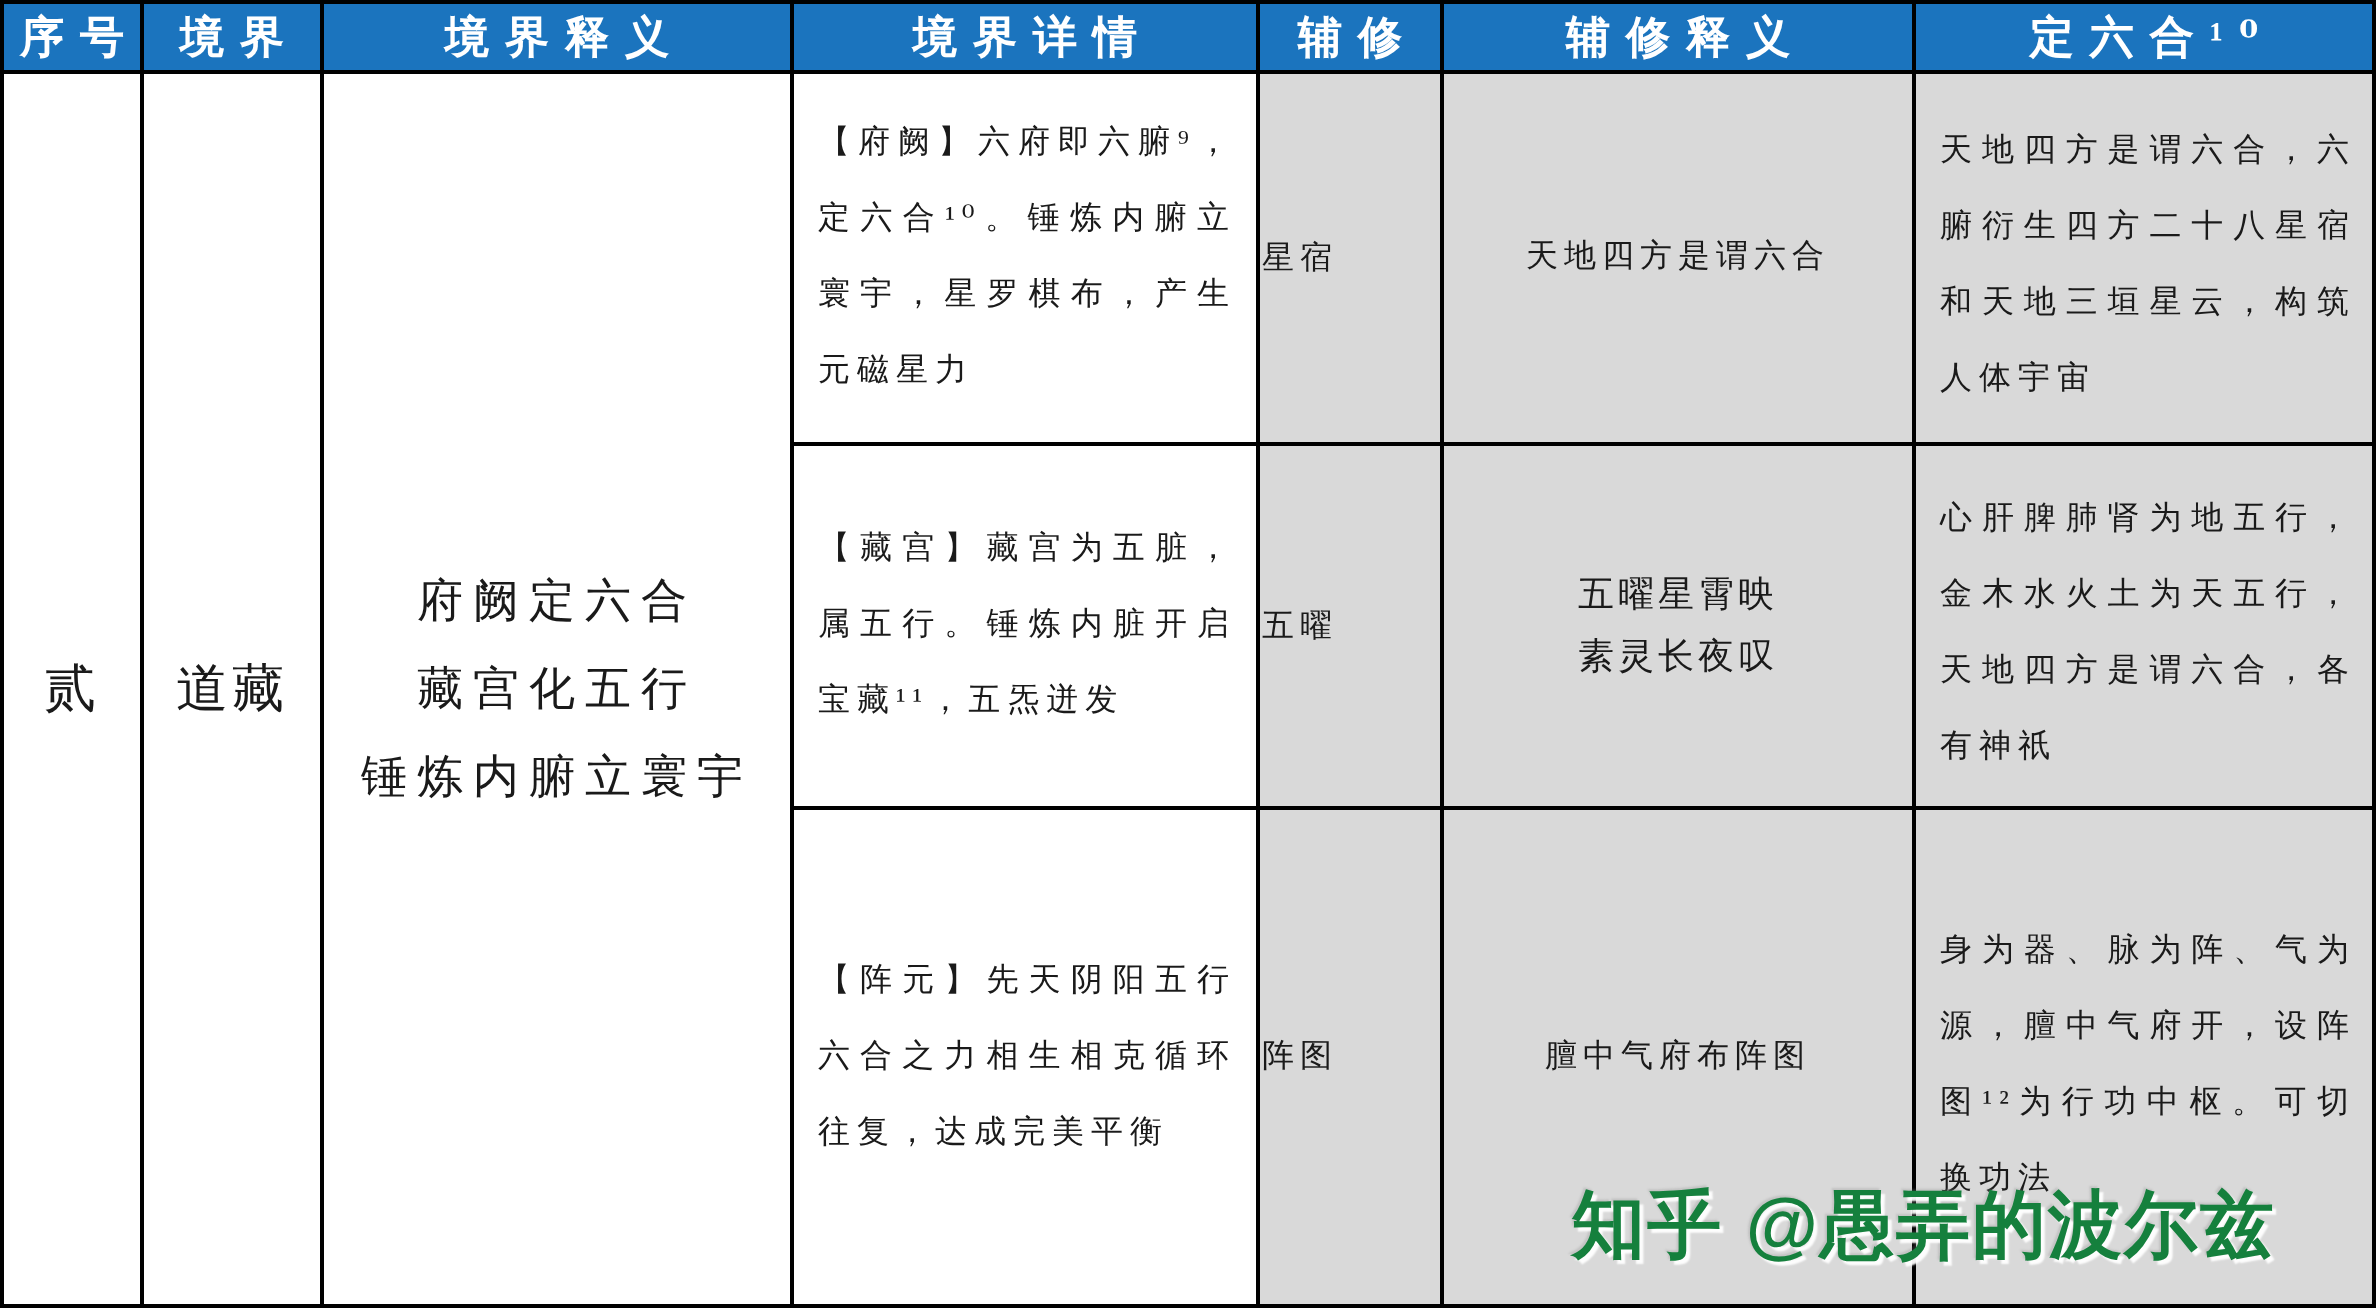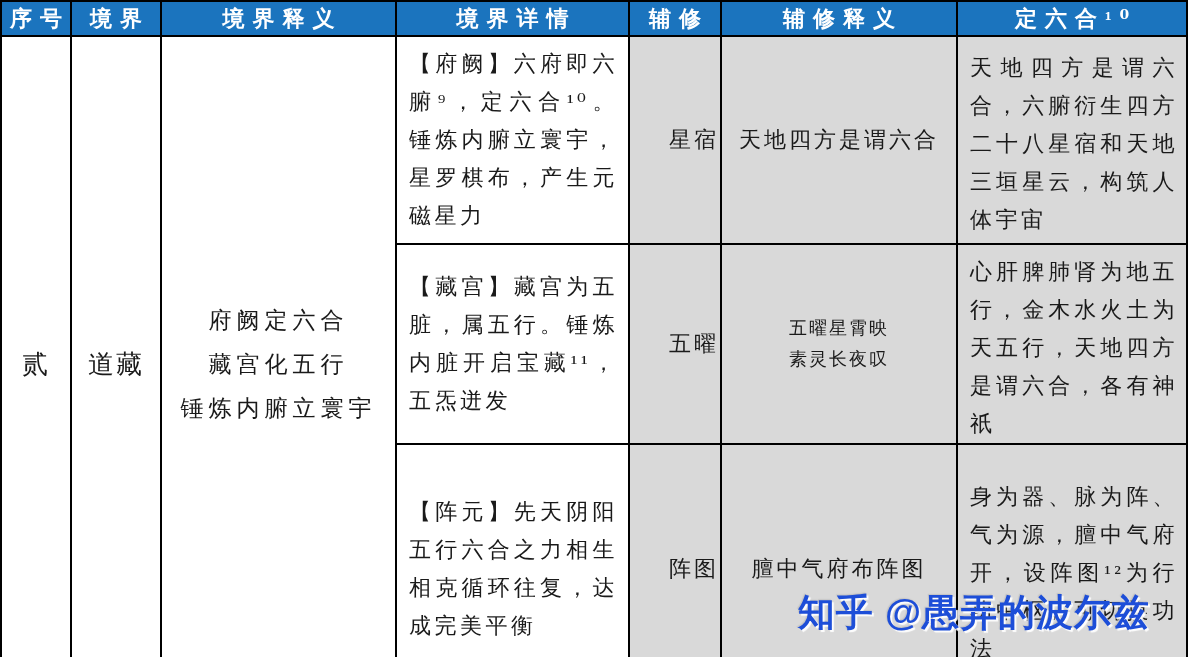--- a/index.html
+++ b/index.html
@@ -44,51 +44,51 @@
   col.c-meaning{width:235px;}
   col.c-detail{width:233px;}
   col.c-aux{width:92px;}
   col.c-auxmeaning{width:236px;}
   col.c-auxdetail{width:230px;}
 
   tr.r1{height:186px;}
   tr.r2{height:182px;}
   tr.r3{height:249px;}
 
-  td{vertical-align:middle;font-size:22px;}
+  td{vertical-align:middle;font-size:16px;}
   td.center{text-align:center;}
   td.cell-index,td.cell-realm{font-size:26px;letter-spacing:2px;}
   td.cell-meaning{text-align:center;font-size:23px;line-height:44px;letter-spacing:5px;padding:0 4px;}
   .meaning-line{display:block;white-space:nowrap;}
   .meaning-line.u{text-underline-offset:7px;text-decoration-thickness:1.5px;}
   td.cell-detail{
     text-align:justify;
     letter-spacing:3.5px;
     line-height:38px;
     padding:8px 10px 8px 12px;
   }
   td.gray{background:var(--aux-bg);}
-  td.cell-aux{text-align:right;letter-spacing:3px;}
+  td.cell-aux{text-align:left;letter-spacing:3px;}
   td.cell-auxmeaning{text-align:center;letter-spacing:3px;white-space:pre-line;line-height:34px;}
   td.cell-auxmeaning.small{font-size:18px;line-height:31px;letter-spacing:2px;}
   td.cell-auxdetail{
     text-align:justify;
     letter-spacing:3.5px;
     line-height:38px;
     padding:8px 8px 0 12px;
   }
   .watermark{
     position:absolute;
     top:588px;
-    right:38px;
+    right:50px;
     font-family:"Liberation Sans","DejaVu Sans",sans-serif;
     font-weight:bold;
     font-size:37px;
     letter-spacing:1px;
-    color:#1d4ed8;
+    color:#15803d;
     text-shadow:2px 2px 1px rgba(255,255,255,0.95), -1px -1px 1px rgba(130,130,130,0.25);
     z-index:5;
     white-space:nowrap;
   }
 </style>
 </head>
 <body>
 
 <table class="realm-table">
   <colgroup>

